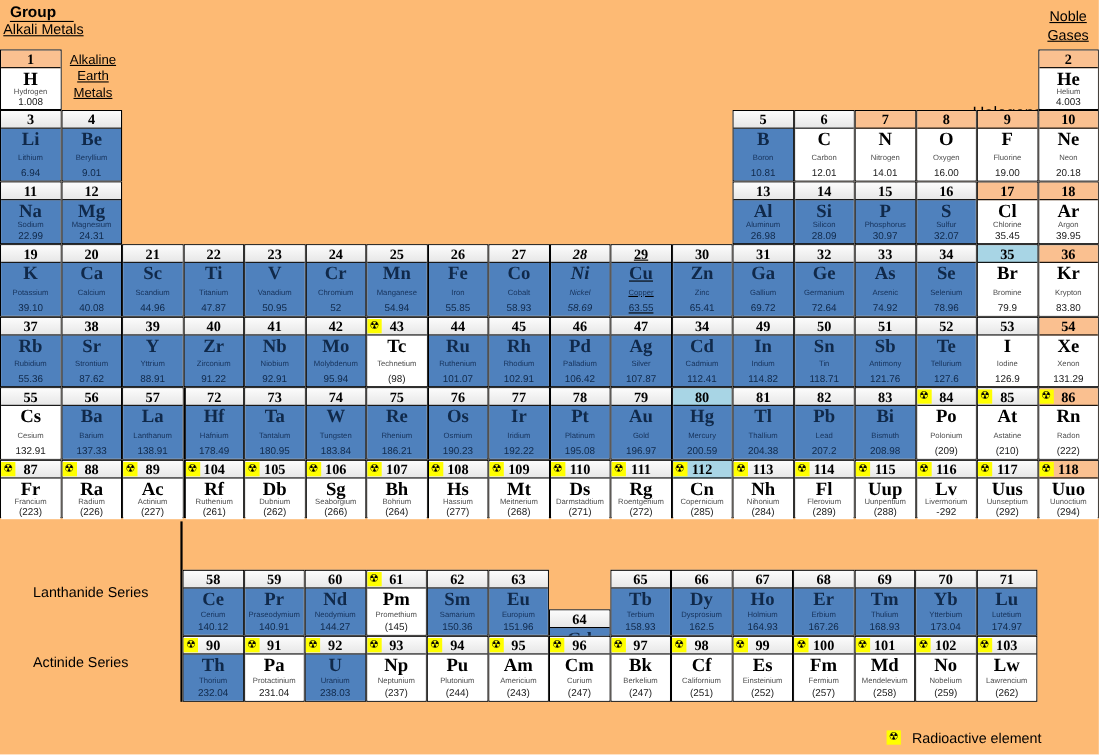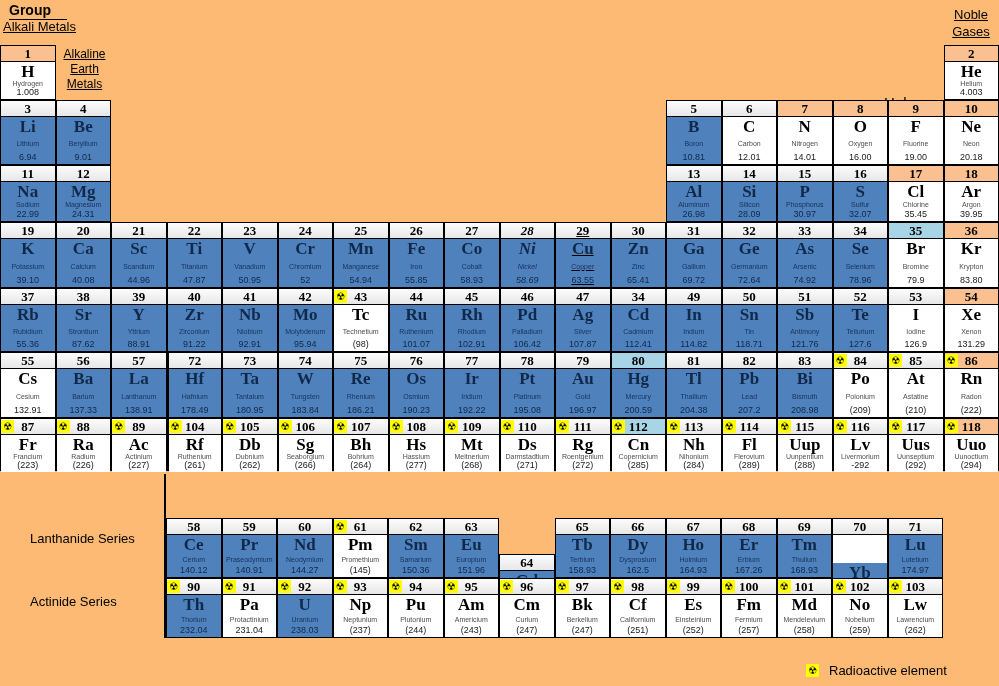--- a/index.html
+++ b/index.html
@@ -901,21 +901,21 @@
         </div>
       </div>
       <div class="cell" style="grid-area: 1 / 12;">
         <div class="hdr gray"><span>69</span></div>
         <div class="bd blue">
           <span class="sym">Tm</span>
           <span class="nm">Thulium</span>
           <span class="ms">168.93</span>
         </div>
       </div>
-      <div class="cell" style="grid-area: 1 / 13; gap: 28px;">
+      <div class="cell" style="grid-area: 1 / 13;">
         <div class="hdr gray"><span>70</span></div>
         <div class="bd blue">
           <span class="sym">Yb</span>
           <span class="nm">Ytterbium</span>
           <span class="ms">173.04</span>
         </div>
       </div>
       <div class="cell" style="grid-area: 1 / 14;">
         <div class="hdr gray"><span>71</span></div>
         <div class="bd blue">

